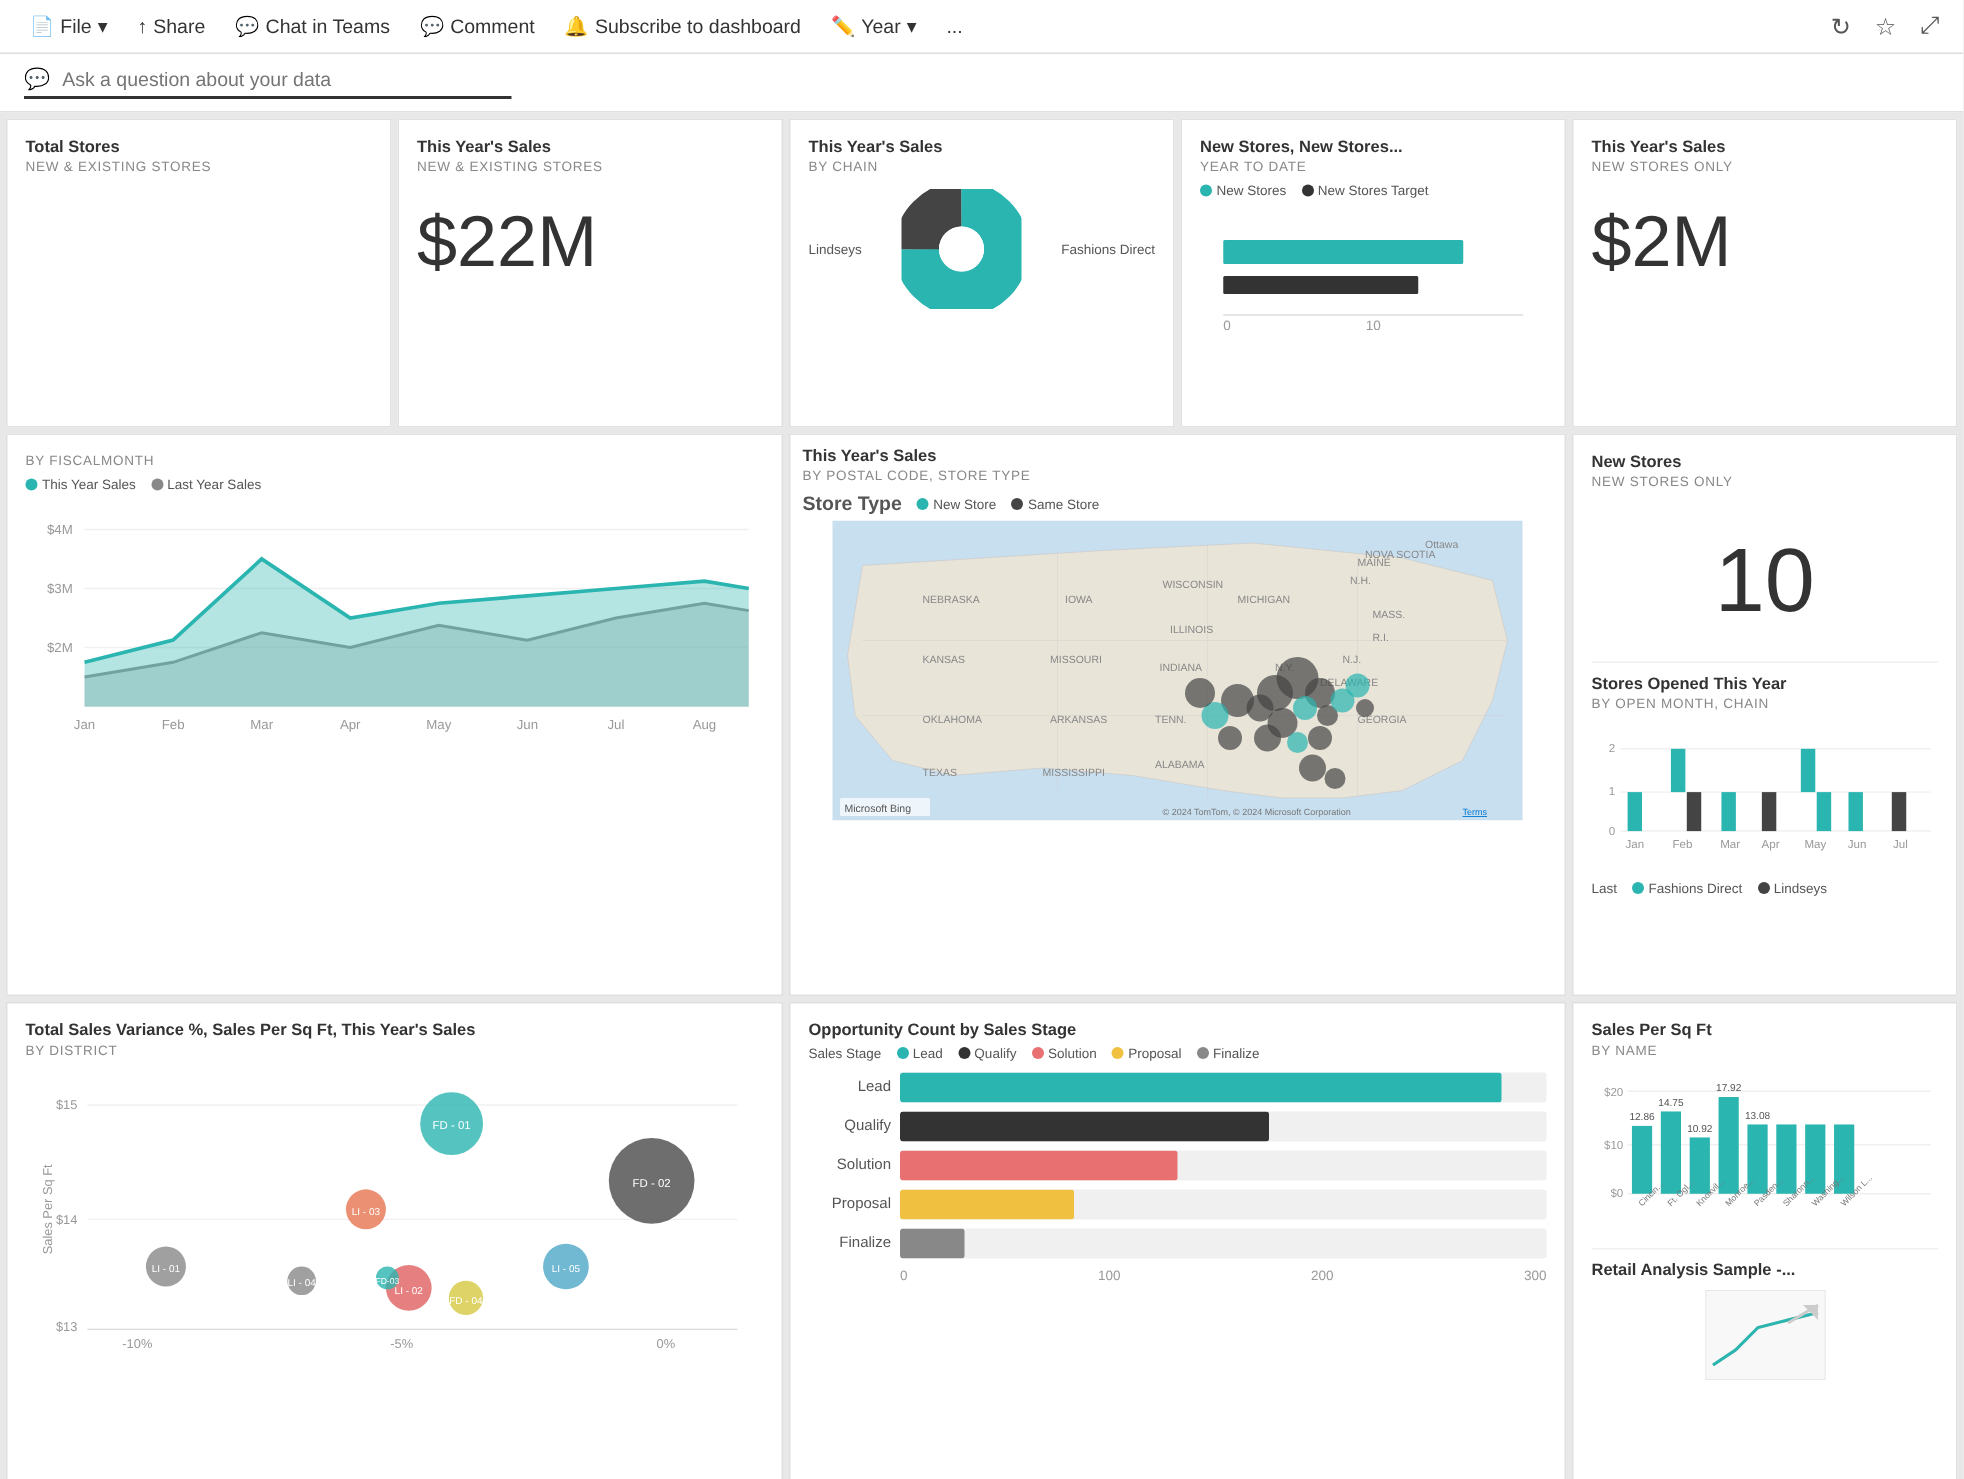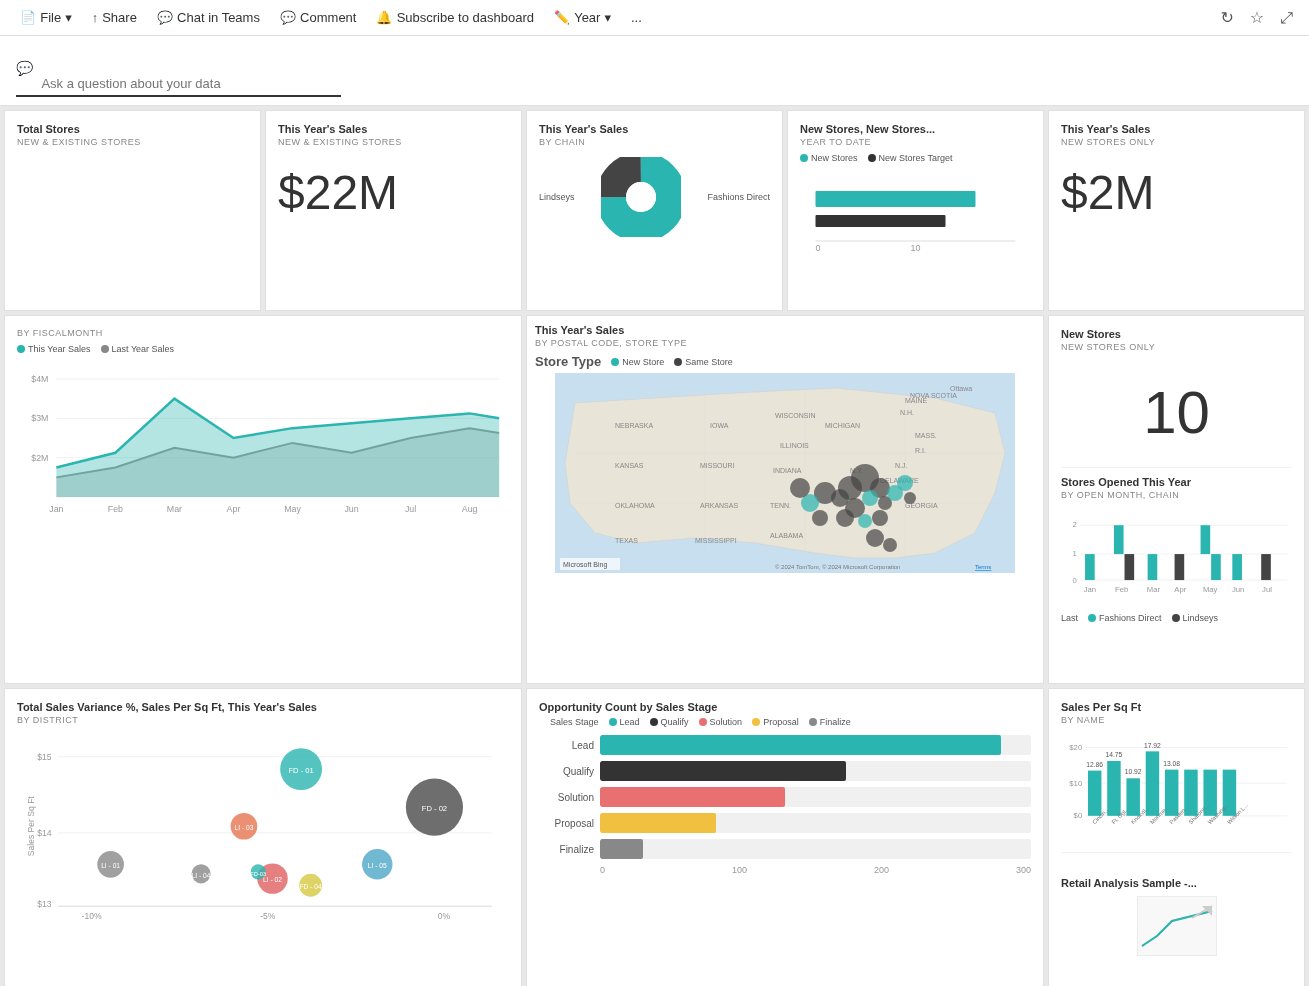--- a/index.html
+++ b/index.html
@@ -109,21 +109,21 @@
   <div class="topbar-right">
     <span class="icon-btn">↻</span>
     <span class="icon-btn">☆</span>
     <span class="icon-btn">⤢</span>
   </div>
 </div>
 
 <div class="qa-bar">
   <div class="qa-bar-underline">
     <span class="qa-icon">💬</span>
-    <input type="text" style="border: none; outline: none; font-size: 13px; color: #a21caf; width: 300px; margin-top: 32px;" placeholder="Ask a question about your data">
+    <input type="text" style="border: none; outline: none; font-size: 13px; color: #a21caf; width: 300px;" placeholder="Ask a question about your data">
   </div>
 </div>
 
 <div class="main-grid">
 
   <div class="card c-total-stores">
     <div class="kpi-title">Total Stores</div>
     <div class="kpi-subtitle">NEW &amp; EXISTING STORES</div>
   </div>
 
@@ -405,21 +405,21 @@
       <text x="300" y="166" font-size="7" fill="white" text-anchor="middle">FD - 04</text>
 
       <circle cx="370" cy="140" r="16" fill="#4da6c8" opacity="0.8"></circle>
       <text x="370" y="144" font-size="7" fill="white" text-anchor="middle">LI - 05</text>
     </svg>
   </div>
 
   <div class="card c-opportunity">
     <div class="chart-title">Opportunity Count by Sales Stage</div>
     <div class="legend" style="margin:4px 0 8px;">
-      <span style="font-size:9px;color:#555;margin-left:11px;">Sales Stage</span>
+      <span style="font-size:9px;color:#555;">Sales Stage</span>
       <div class="legend-item">
         <div class="legend-dot" style="background:#2ab5b0;"></div>
         <span>Lead</span>
       </div>
       <div class="legend-item">
         <div class="legend-dot" style="background:#333;"></div>
         <span>Qualify</span>
       </div>
       <div class="legend-item">
         <div class="legend-dot" style="background:#e87070;"></div>
@@ -511,21 +511,21 @@
       <text transform="rotate(-45, 35, 95)" x="35" y="95" font-size="6" fill="#777">Cincin...</text>
       <text transform="rotate(-45, 55, 95)" x="55" y="95" font-size="6" fill="#777">Ft. Ogl...</text>
       <text transform="rotate(-45, 75, 95)" x="75" y="95" font-size="6" fill="#777">Knoxvil...</text>
       <text transform="rotate(-45, 95, 95)" x="95" y="95" font-size="6" fill="#777">Monroe...</text>
       <text transform="rotate(-45, 115, 95)" x="115" y="95" font-size="6" fill="#777">Pasden...</text>
       <text transform="rotate(-45, 135, 95)" x="135" y="95" font-size="6" fill="#777">Sharonn...</text>
       <text transform="rotate(-45, 155, 95)" x="155" y="95" font-size="6" fill="#777">Washing...</text>
       <text transform="rotate(-45, 175, 95)" x="175" y="95" font-size="6" fill="#777">Wilson L...</text>
     </svg>
     
-    <div style="border-top:1px solid #f0f0f0;margin-top:8px;padding-top:24px;">
+    <div style="border-top:1px solid #f0f0f0;margin-top:8px;padding-top:8px;">
       <div class="chart-title">Retail Analysis Sample -...</div>
       <div style="display:flex;align-items:center;justify-content:center;height:70px;">
         <svg width="80" height="60" viewBox="0 0 80 60">
           <rect width="80" height="60" fill="#f8f8f8" stroke="#e0e0e0"></rect>
           <polyline points="5,50 20,40 35,25 55,20 75,15" fill="none" stroke="#ccc" stroke-width="2"></polyline>
           <polyline points="5,50 20,40 35,25 55,20 75,15" fill="none" stroke="#2ab5b0" stroke-width="2"></polyline>
 
           <polygon points="65,10 75,10 75,20" fill="#ccc"></polygon>
           <line x1="55" y1="22" x2="75" y2="10" stroke="#ccc" stroke-width="2"></line>
         </svg>

